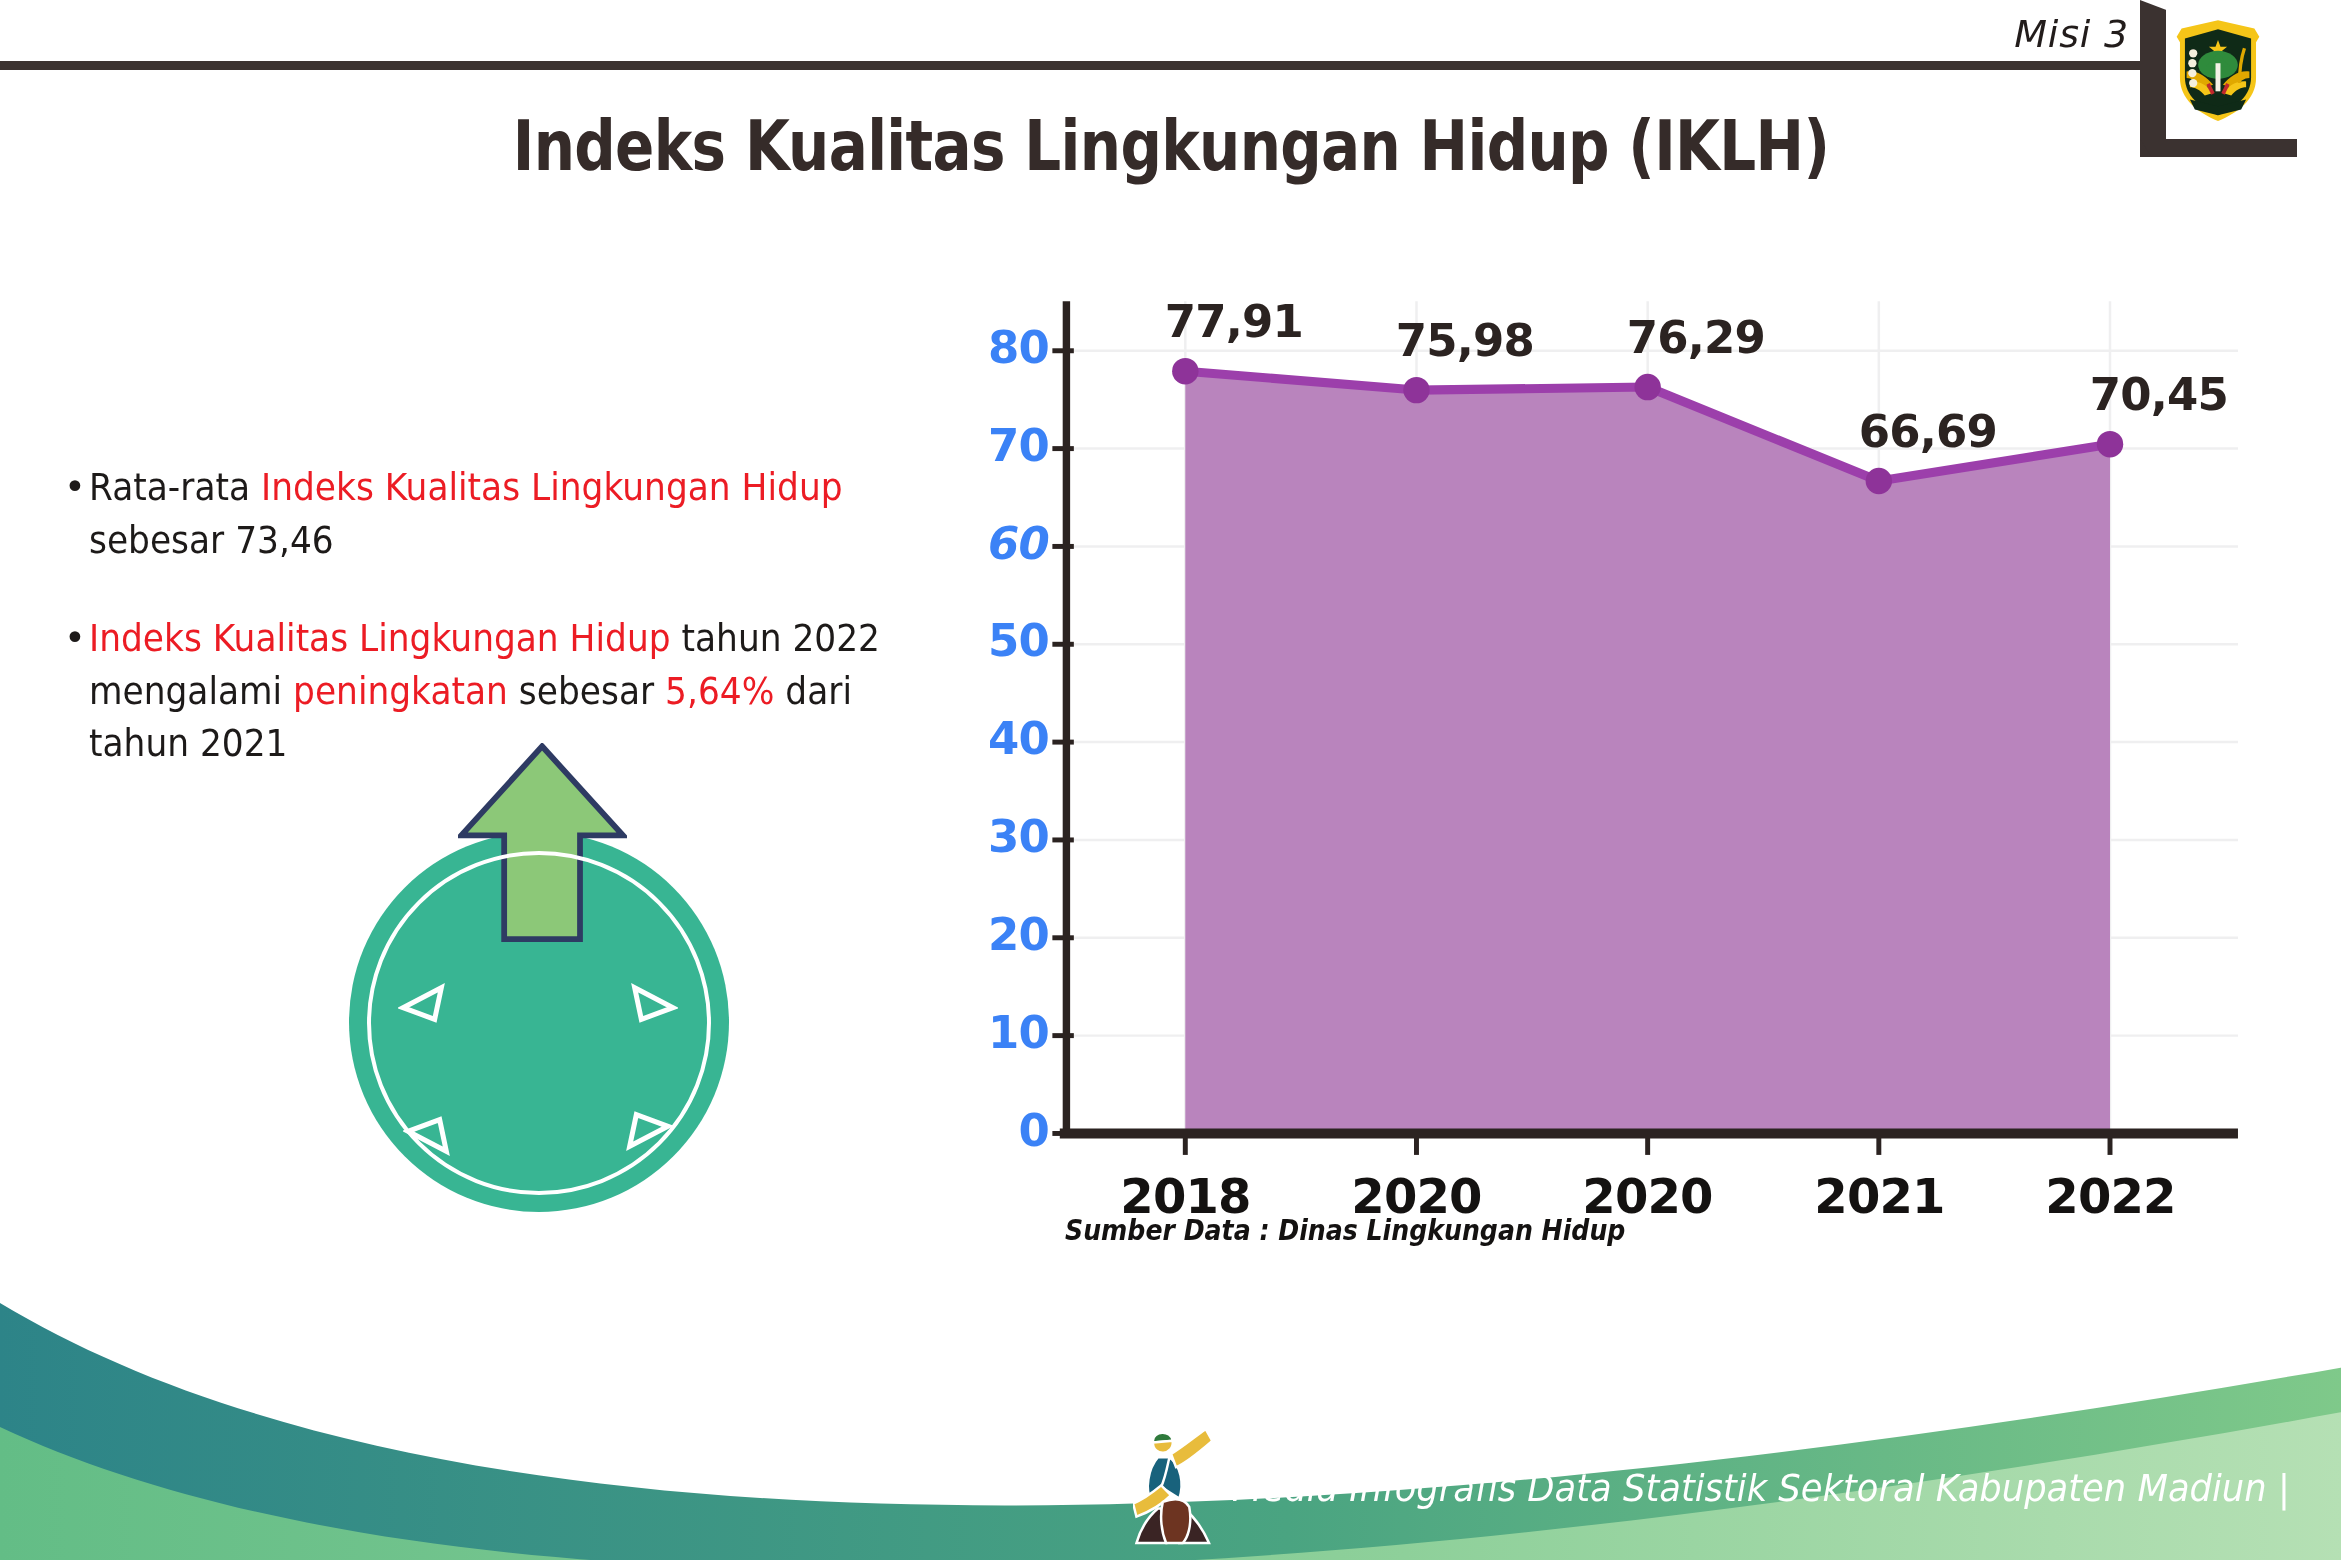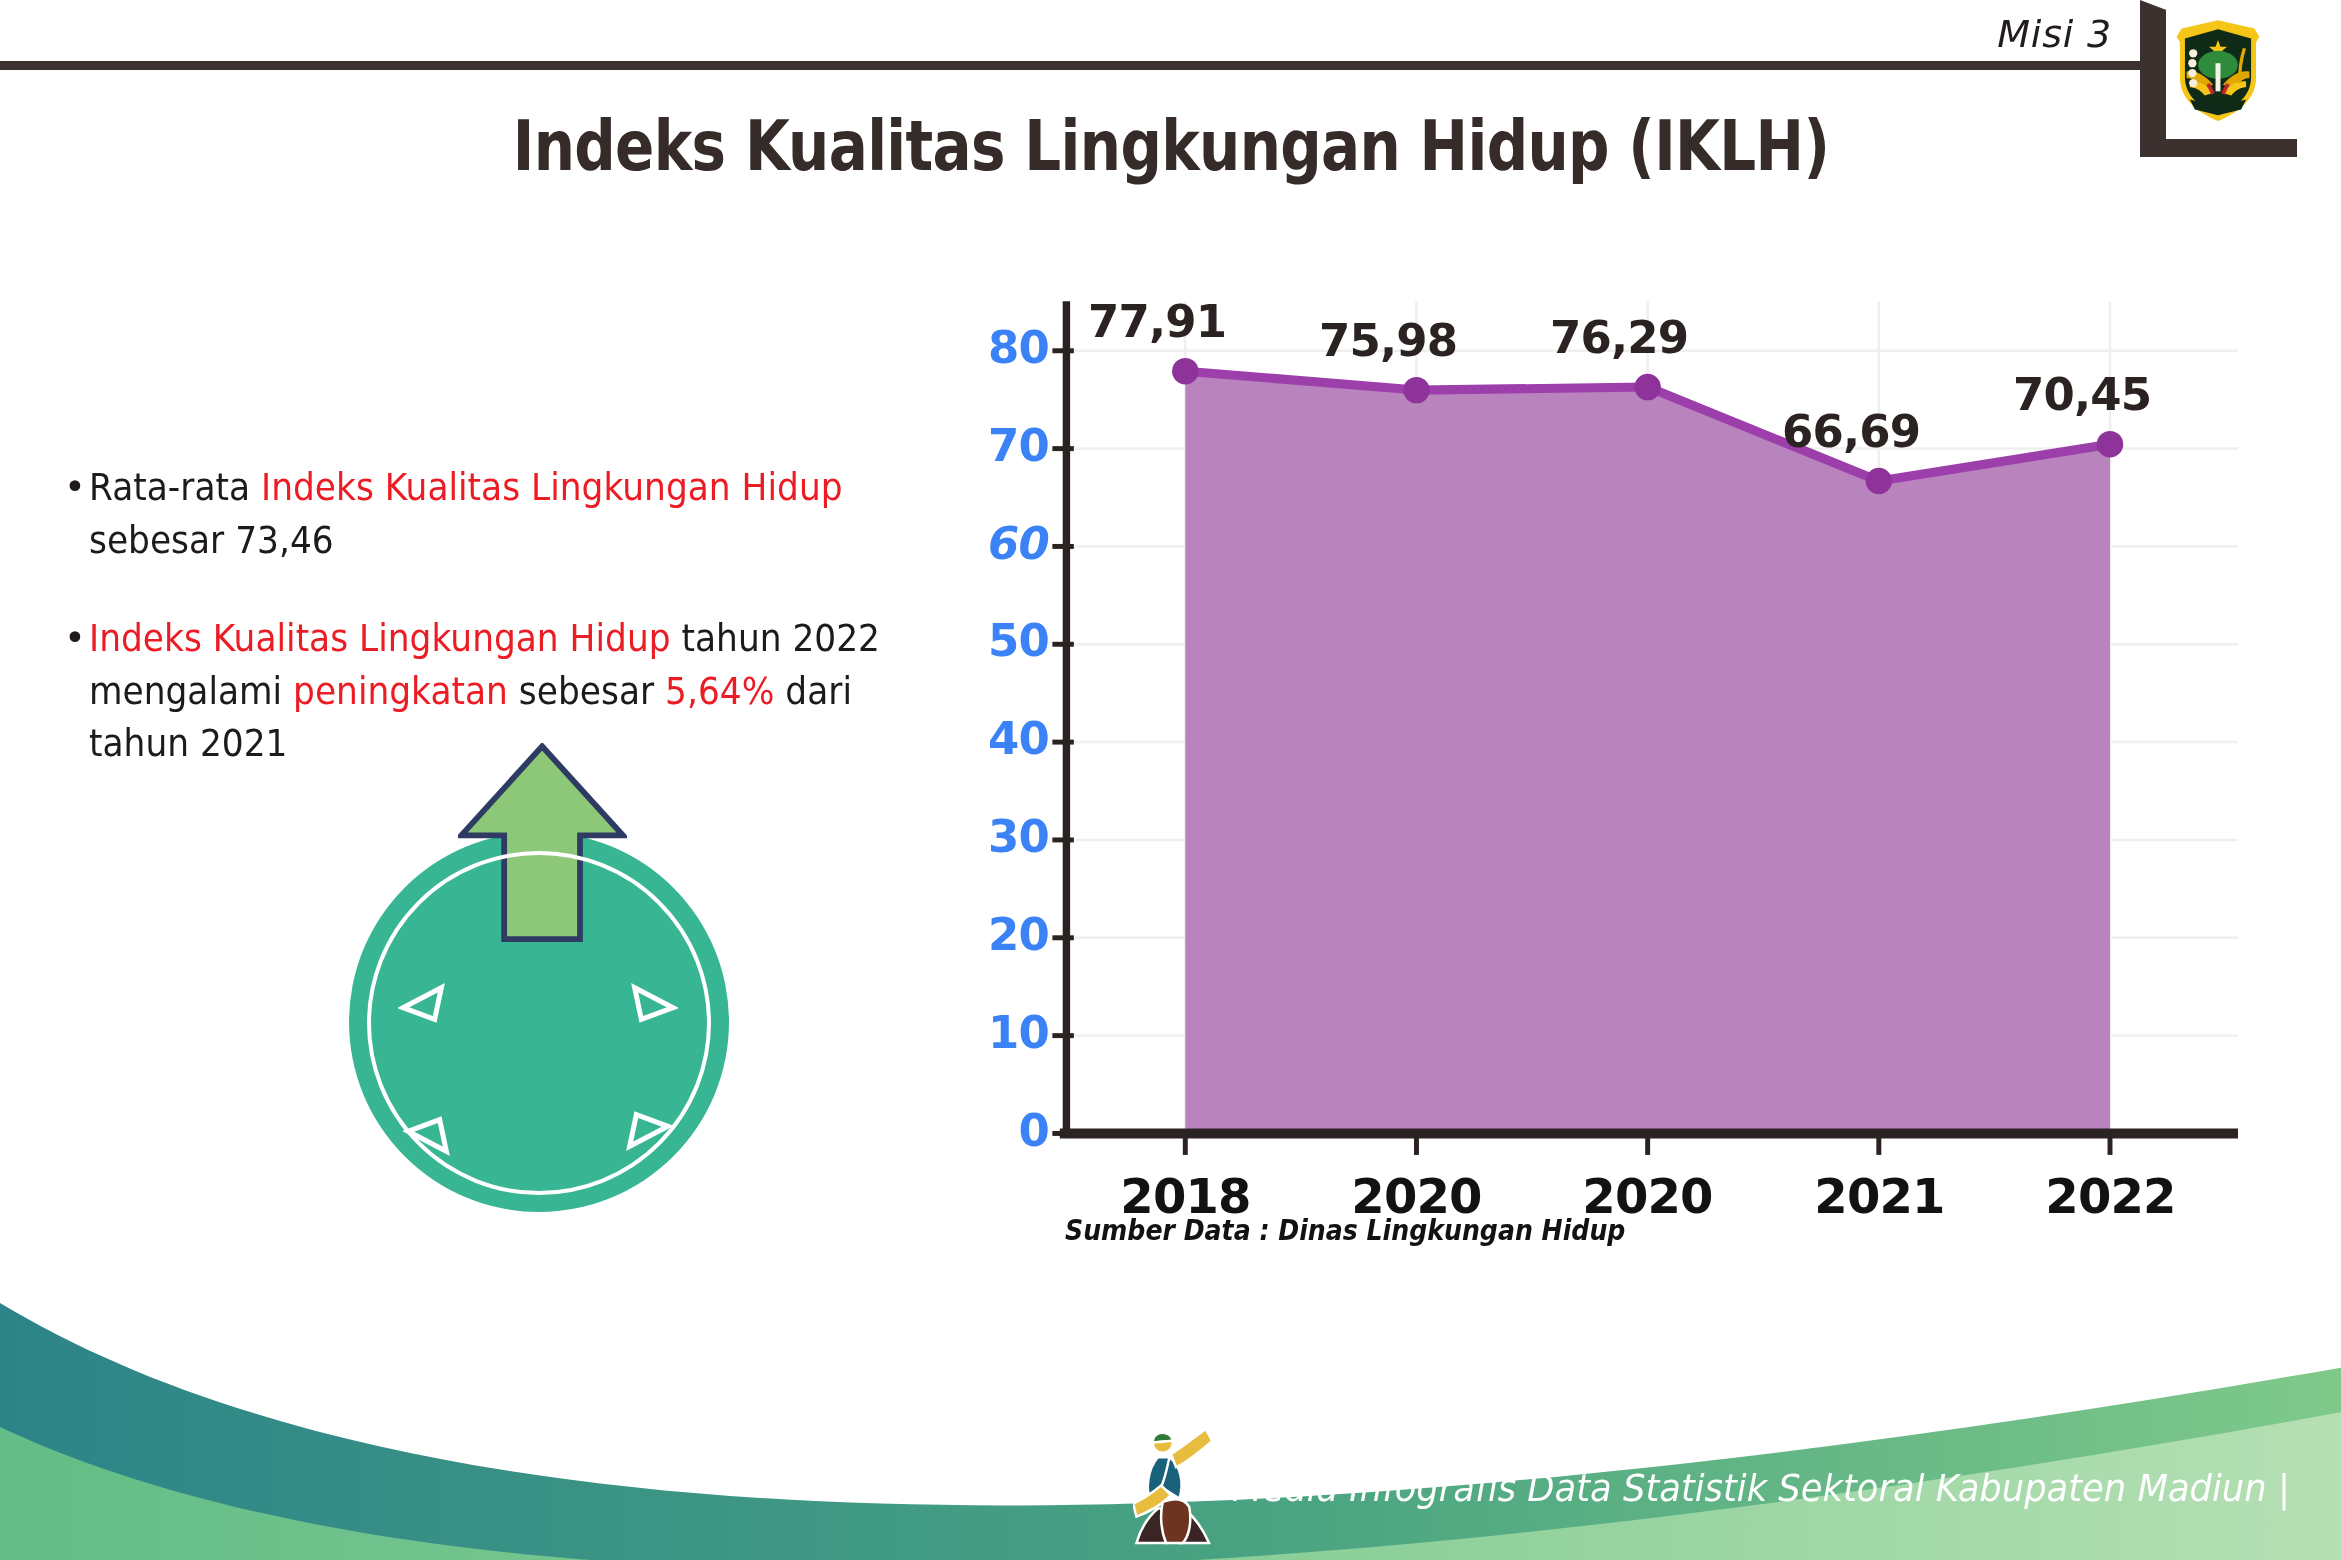--- a/index.html
+++ b/index.html
@@ -15,21 +15,21 @@
     position:absolute; left:2140px; top:0px; width:26.4px; height:157px;
     background:#3b3230;
     clip-path: polygon(0 0, 100% 10px, 100% 100%, 0 100%);
   }
   #misi-bracket-foot {
     position:absolute; left:2140px; top:139px; width:157px; height:18px;
     background:#3b3230;
     clip-path: polygon(0 0, 100% 0, 100% 100%, 11.6px 100%);
   }
   #misi-label {
-    position:absolute; right:230px; top:11.6px;
+    position:absolute; right:213px; top:11.6px;
     font-family:"DejaVu Sans", sans-serif;
     font-style:italic; font-size:38px; color:#221c1b; letter-spacing:0.8px;
   }
 
   
   #kab-logo { position:absolute; left:2165px; top:6.6px; width:106px; height:124px; }
 
   
   #page-title {
     position:absolute; left:0; top:106px; width:2342px; text-align:center;
@@ -78,21 +78,21 @@
     position:absolute; text-align:right; width:99px;
     font-family:"DejaVu Sans", sans-serif; font-weight:bold;
     font-size:45px; color:#3b82f6; letter-spacing:-0.8px;
   }
   .xlab {
     position:absolute; text-align:center; width:215px;
     font-family:"DejaVu Sans", sans-serif; font-weight:bold;
     font-size:48px; color:#141211; letter-spacing:-0.8px;
   }
   .dlab {
-    position:absolute; text-align:left; width:215px;
+    position:absolute; text-align:right; width:215px;
     font-family:"DejaVu Sans", sans-serif; font-weight:bold;
     font-size:45px; color:#2b2321; letter-spacing:-0.8px;
   }
   #chart-source {
     position:absolute; left:1065px; top:1214px;
     font-family:"DejaVu Sans", sans-serif; font-weight:bold; font-style:italic;
     font-size:28px; color:#141211;
     transform:scaleX(0.9); transform-origin:left top;
   }
 

